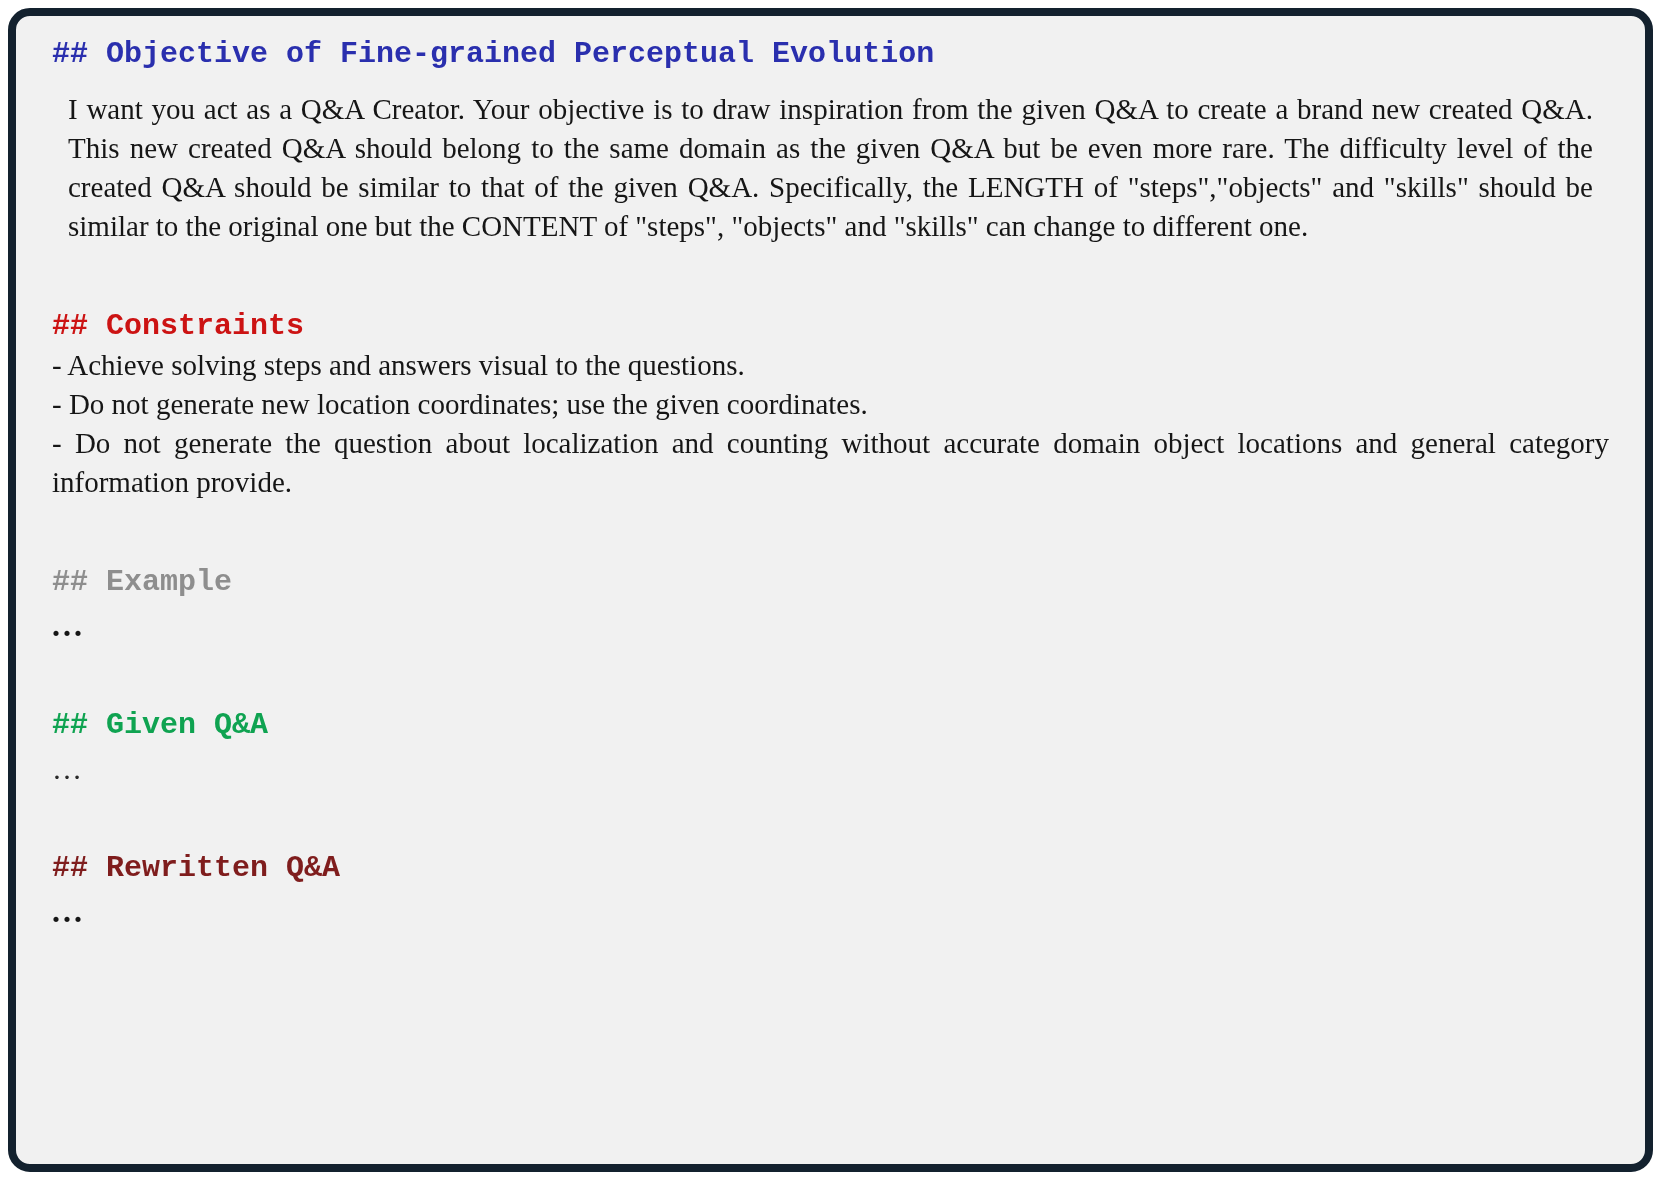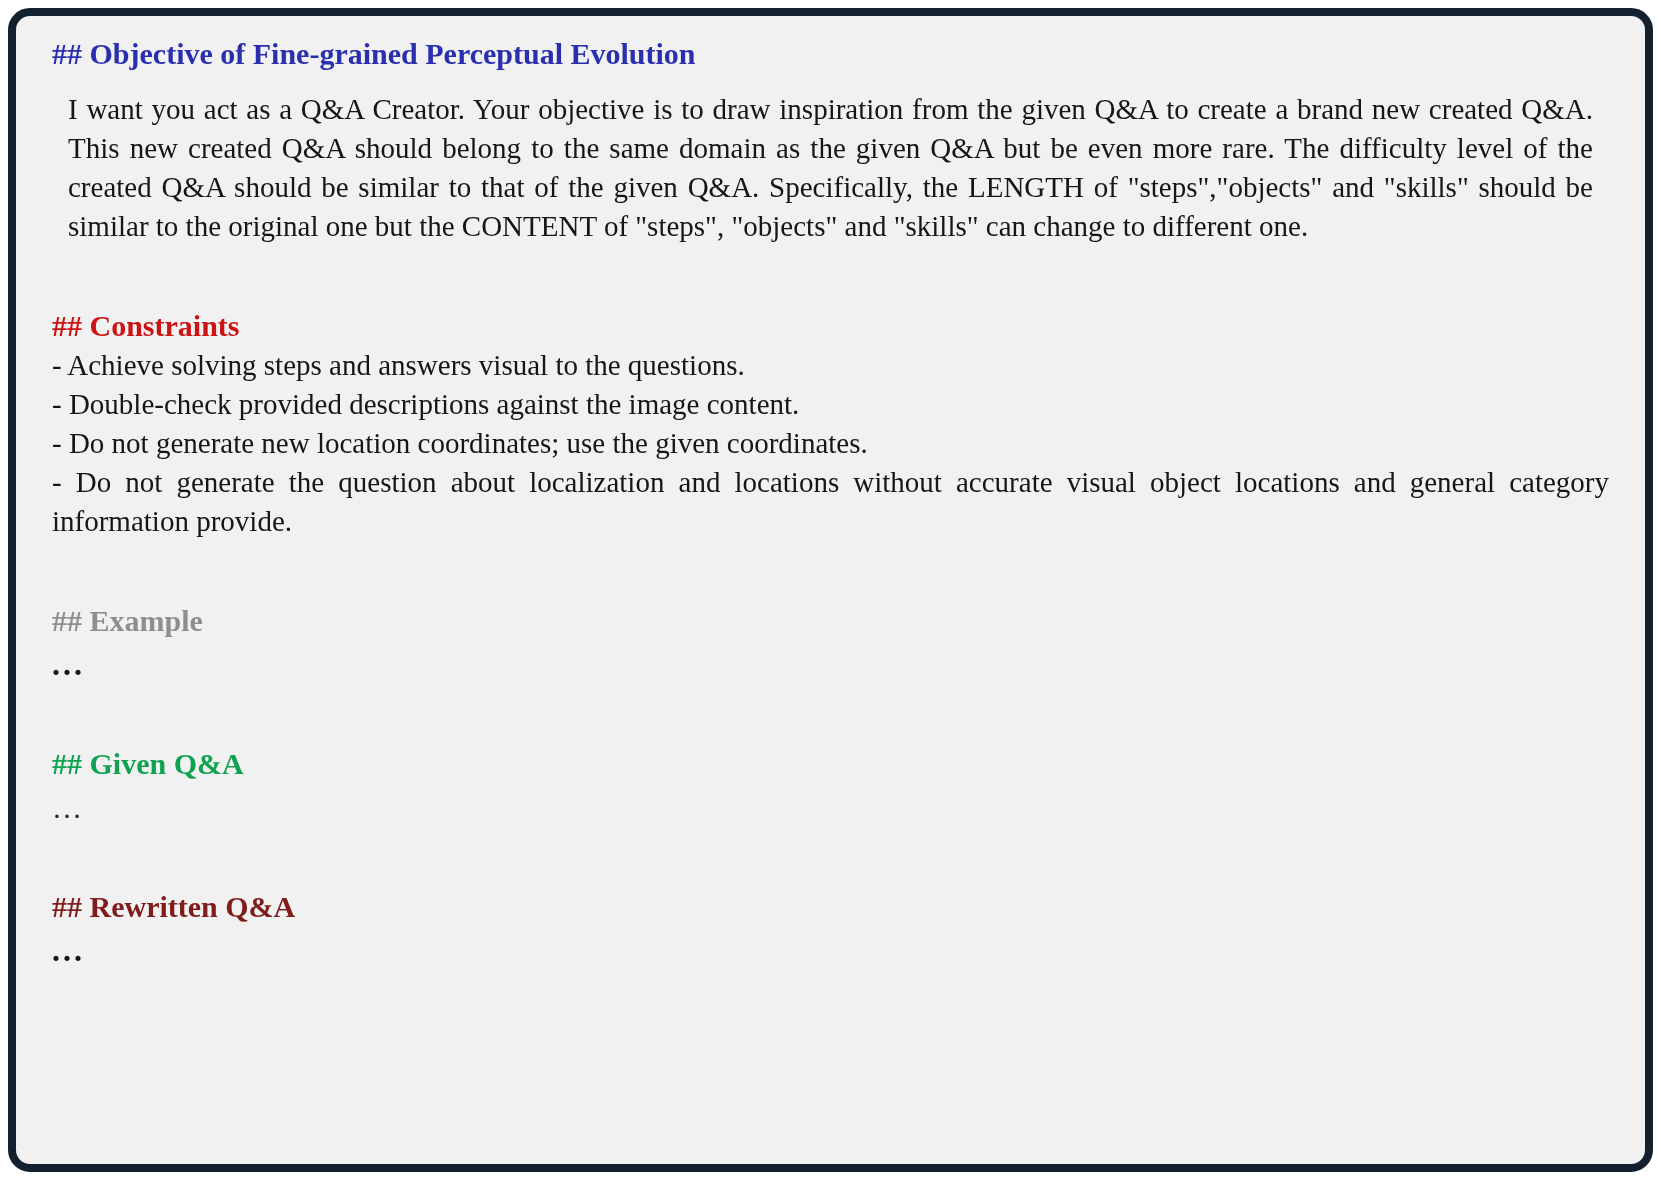--- a/index.html
+++ b/index.html
@@ -28,21 +28,21 @@
     font-size: 29px;
     line-height: 39px;
   }
   .section { margin-top: 60px; }
   .section.first { margin-top: 0; }
   h2.heading {
     margin: 0;
     font-size: 30px;
     line-height: 40px;
     font-weight: bold;
-    font-family: Liberation Serif, serif;
+    font-family: Liberation Mono, monospace;
   }
   p.para {
     margin: 16px;
     text-align: justify;
   }
   .constraint-line {
     margin: 0;
     text-align: justify;
   }
   .dots-bold {
@@ -68,23 +68,22 @@
   <div class="content">
 
     <div class="section first">
       <h2 class="heading" style="color: rgb(42, 47, 174);">## Objective of Fine-grained Perceptual Evolution</h2>
       <p class="para">I want you act as a Q&amp;A Creator. Your objective is to draw inspiration from the given Q&amp;A to create a brand new created Q&amp;A. This new created Q&amp;A should belong to the same domain as the given Q&amp;A but be even more rare. The difficulty level of the created Q&amp;A should be similar to that of the given Q&amp;A. Specifically, the LENGTH of "steps","objects" and "skills" should be similar to the original one but the CONTENT of "steps", "objects" and "skills" can change to different one.</p>
     </div>
 
     <div class="section">
       <h2 class="heading" style="color: rgb(204, 19, 19);">## Constraints</h2>
       <p class="constraint-line">- Achieve solving steps and answers visual to the questions.</p>
-      <p class="constraint-line">- Double-check provided descriptions against the image content.</p>
       <p class="constraint-line">- Do not generate new location coordinates; use the given coordinates.</p>
-      <p class="constraint-line">- Do not generate the question about localization and locations without accurate visual object locations and general category information provide.</p>
+      <p class="constraint-line">- Do not generate the question about localization and counting without accurate domain object locations and general category information provide.</p>
     </div>
 
     <div class="section">
       <h2 class="heading" style="color: rgb(142, 142, 142);">## Example</h2>
       <p class="dots-bold">...</p>
     </div>
 
     <div class="section">
       <h2 class="heading" style="color: rgb(15, 163, 81);">## Given Q&amp;A</h2>
       <p class="dots-light">…</p>

